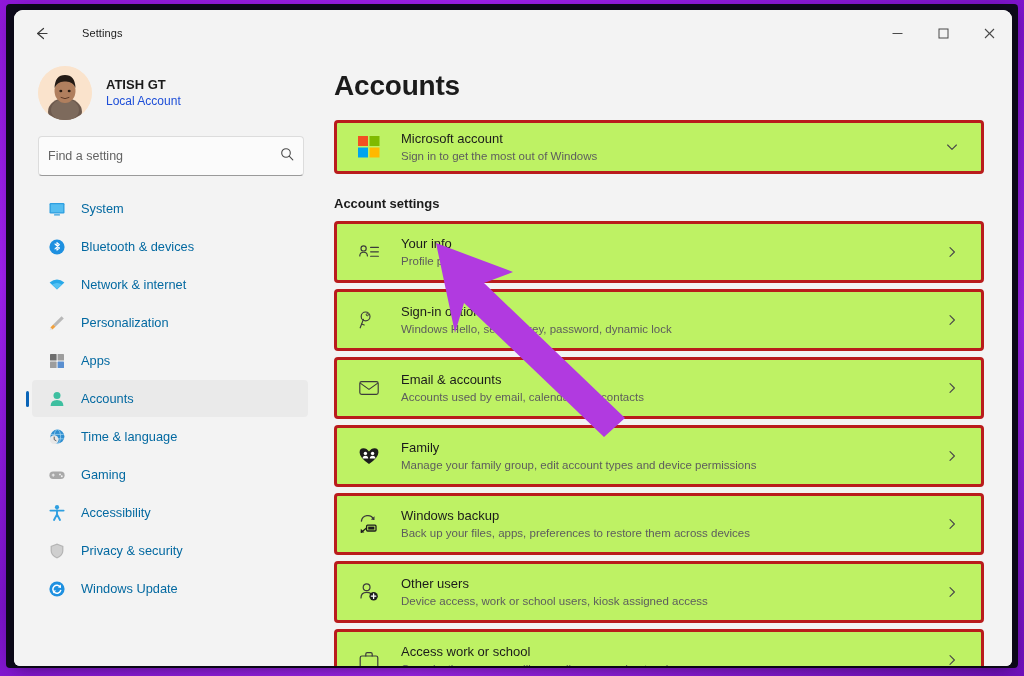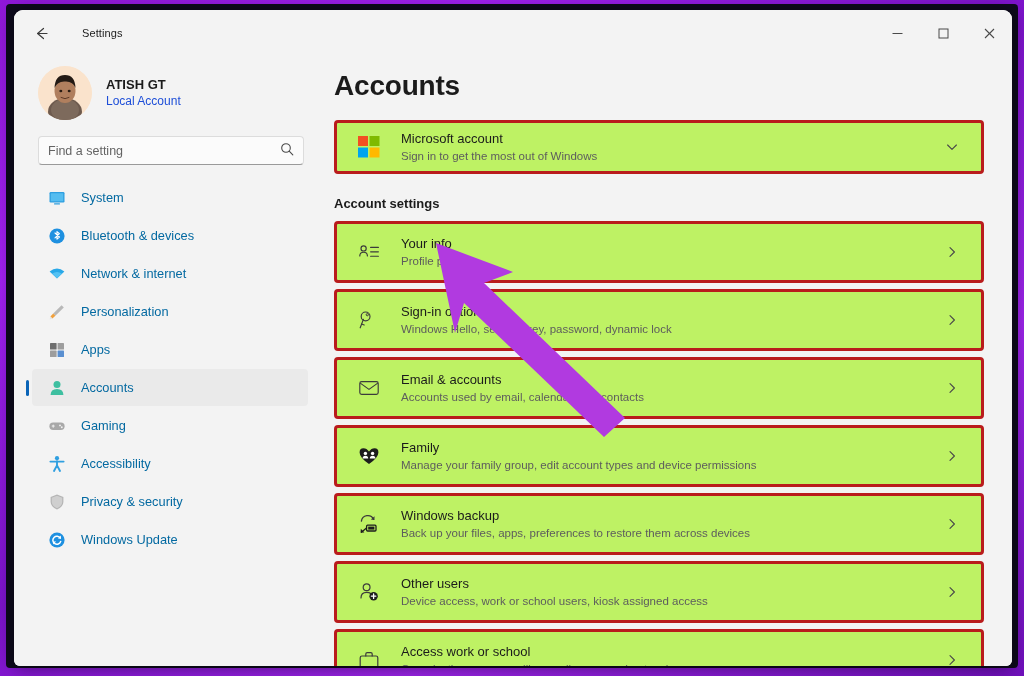--- a/index.html
+++ b/index.html
@@ -114,21 +114,21 @@
   }
   #profile-sub {
     font-size: 12px;
     color: #1d4ed8;
     line-height: 1.4;
   }
 
   #search-wrap {
     margin: 4px 0 14px 24px;
     width: 266px;
-    height: 29px;
+    height: 40px;
     background: #fbfbfb;
     border: 1px solid #dcdcdc;
     border-bottom-color: #9a9a9a;
     border-radius: 4px;
     display: flex;
     align-items: center;
     padding: 0 9px;
   }
   #search-input {
     flex: 1;
@@ -380,20 +380,33 @@
             <span class="nav-indicator"></span>
             <span class="nav-icon">
               <svg width="18" height="18" viewBox="0 0 18 18">
                 <circle cx="9" cy="5.6" r="3.5" fill="#3ebfa0"></circle>
                 <path d="M2.6 16 Q2.6 10 9 10 Q15.4 10 15.4 16 Z" fill="#3ebfa0"></path>
               </svg>
             </span>
             <span class="nav-label">Accounts</span>
           </div>
 
+          <div class="nav-item">
+
+            <span class="nav-icon">
+              <svg width="18" height="18" viewBox="0 0 18 18">
+                <circle cx="9.4" cy="8.6" r="7" fill="#2f8ed0"></circle>
+                <path d="M3 6.4 H15.8 M3 10.8 H15.8" stroke="#9ed2f0" stroke-width=".8"></path>
+                <ellipse cx="9.4" cy="8.6" rx="3.2" ry="7" fill="none" stroke="#9ed2f0" stroke-width=".8"></ellipse>
+                <circle cx="6.2" cy="11.6" r="4.4" fill="#e8e8e8"></circle>
+                <path d="M6.2 9 V11.6 L8 12.6" fill="none" stroke="#5a5a5a" stroke-width="1" stroke-linecap="round"></path>
+              </svg>
+            </span>
+            <span class="nav-label">Time &amp; language</span>
+          </div>
 
           <div class="nav-item">
 
             <span class="nav-icon">
               <svg width="18" height="18" viewBox="0 0 18 18">
                 <rect x="1.4" y="5.6" width="15.2" height="7.4" rx="3.7" fill="#a8a8a8"></rect>
                 <rect x="3.6" y="8.6" width="3.2" height="1" rx=".5" fill="#f0f0f0"></rect>
                 <rect x="4.7" y="7.5" width="1" height="3.2" rx=".5" fill="#f0f0f0"></rect>
                 <circle cx="12" cy="8.4" r=".95" fill="#f0f0f0"></circle>
                 <circle cx="13.8" cy="10.2" r=".95" fill="#f0f0f0"></circle>

